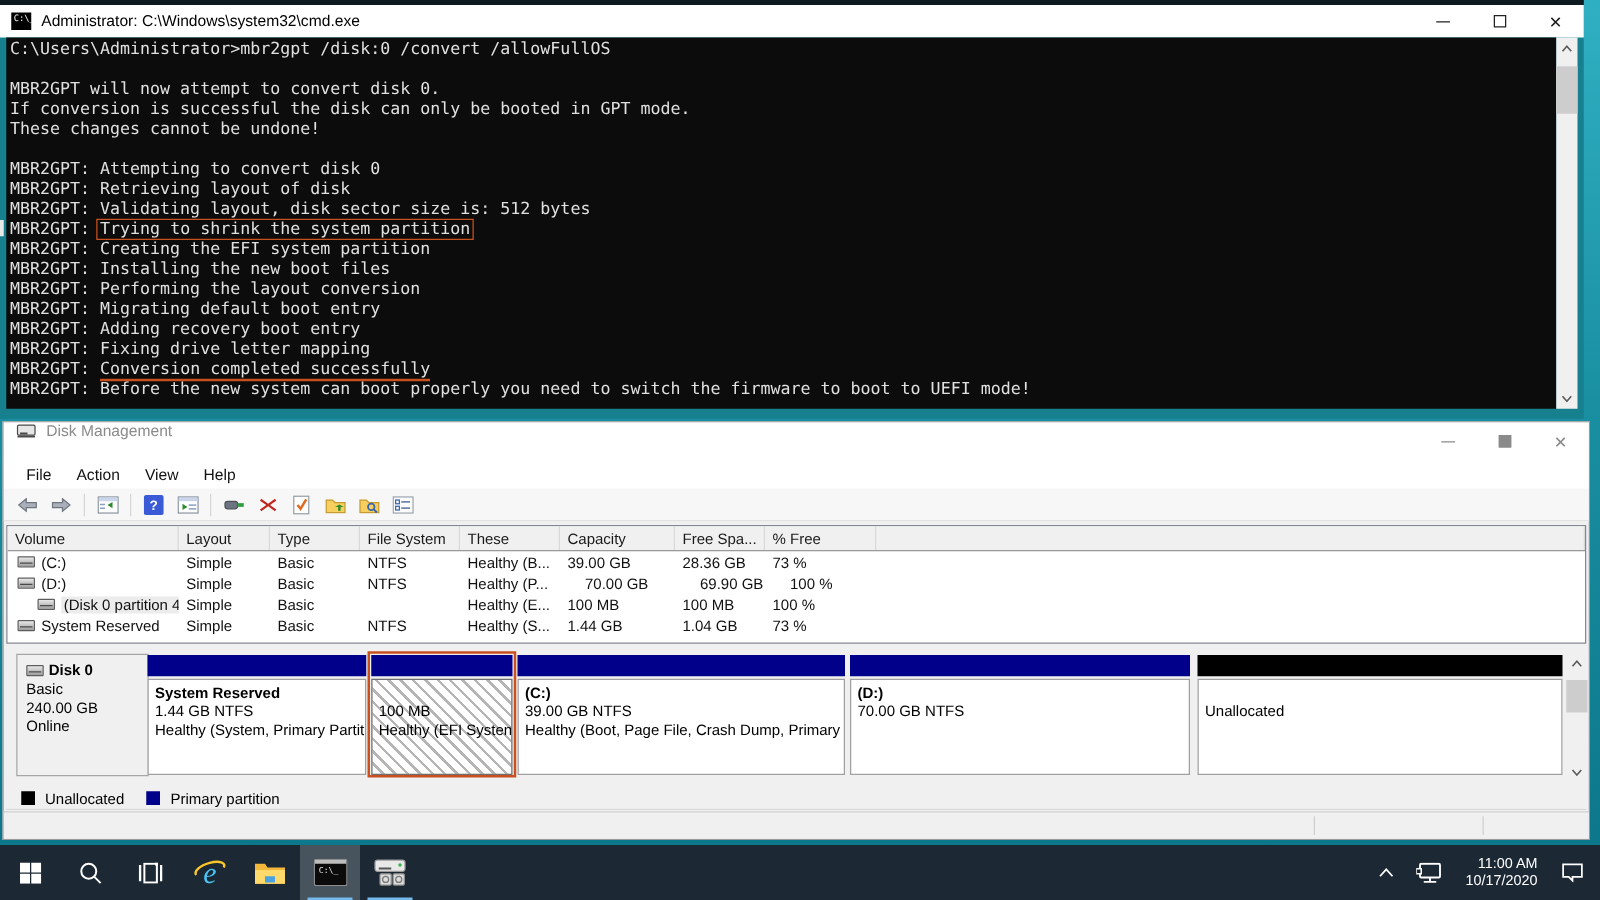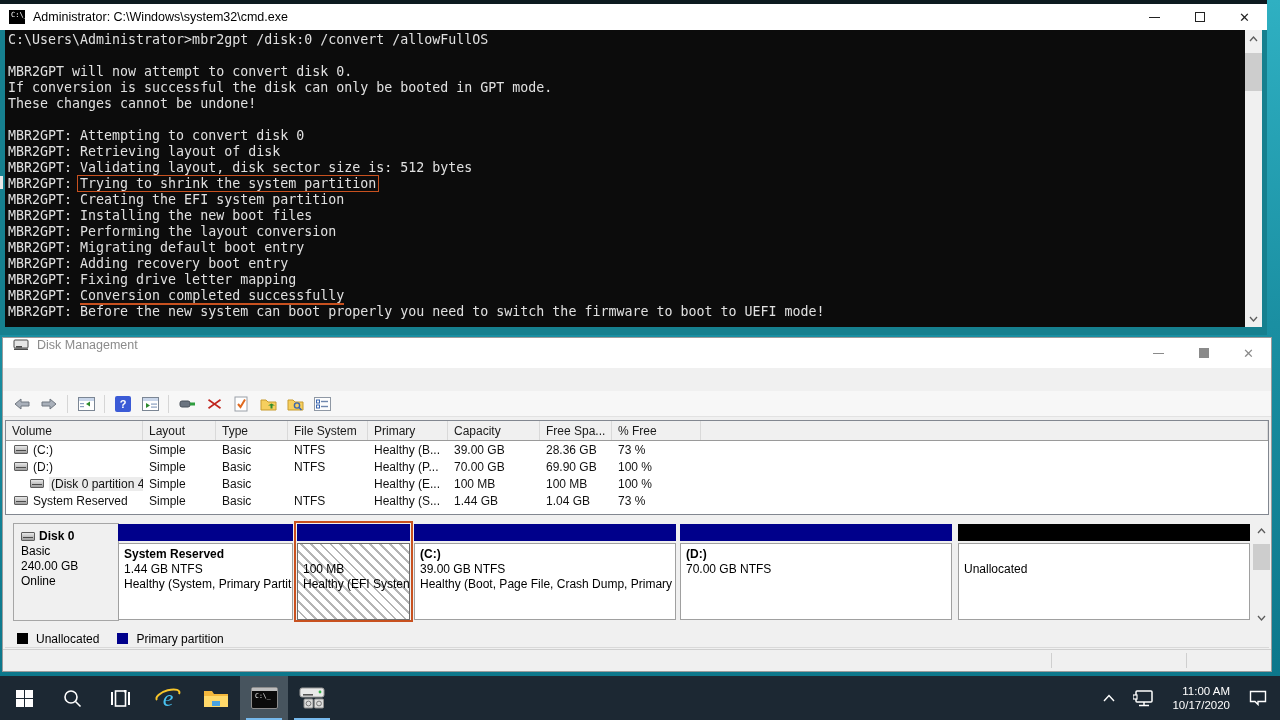--- a/index.html
+++ b/index.html
@@ -156,20 +156,26 @@
         </div>
       <div class="win-btn">
           <span class="max-glyph"></span>
         </div>
       <div class="win-btn">
           <span class="close-glyph">✕</span>
         </div>
     </div>
   </div>
 
+  <div class="dm-menubar">
+    <span class="menu-item">File</span>
+    <span class="menu-item">Action</span>
+    <span class="menu-item">View</span>
+    <span class="menu-item">Help</span>
+  </div>
 
   <div class="dm-toolbar">
     <span class="tb-btn">
         <svg width="16" height="12">
           <path d="M7,1 L1,6 L7,11 L7,8 L15,8 L15,4 L7,4 Z" fill="#a9b0ba" stroke="#6f7680" stroke-width="1"></path>
         </svg>
       </span>
     <span class="tb-btn">
         <svg width="16" height="12">
           <path d="M9,1 L15,6 L9,11 L9,8 L1,8 L1,4 L9,4 Z" fill="#a9b0ba" stroke="#6f7680" stroke-width="1"></path>
@@ -242,21 +248,21 @@
         </svg>
       </span>
   </div>
 
   <div class="volume-pane">
     <div class="vol-header" id="vol-header">
         <div class="vh-cell" style="width: 137px;">Volume</div>
         <div class="vh-cell" style="width: 73px;">Layout</div>
         <div class="vh-cell" style="width: 72px;">Type</div>
         <div class="vh-cell" style="width: 80px;">File System</div>
-        <div class="vh-cell" style="width: 80px;">Primary</div>
+        <div class="vh-cell" style="width: 80px;">These</div>
         <div class="vh-cell" style="width: 92px;">Capacity</div>
         <div class="vh-cell" style="width: 72px;">Free Spa...</div>
         <div class="vh-cell" style="width: 89px;">% Free</div>
         <div class="vh-cell" style="flex: 1 1 0%;"></div>
       </div>
     <div id="vol-rows">
         <div class="vol-row">
           <div class="vr-cell" style="width: 137px; padding-left: 0px;">
             <span class="vol-icon"></span>
             <span>(C:)</span>
@@ -271,21 +277,21 @@
         </div>
         <div class="vol-row">
           <div class="vr-cell" style="width: 137px; padding-left: 0px;">
             <span class="vol-icon"></span>
             <span>(D:)</span>
           </div>
           <div class="vr-cell" style="width: 73px;">Simple</div>
           <div class="vr-cell" style="width: 72px;">Basic</div>
           <div class="vr-cell" style="width: 80px;">NTFS</div>
           <div class="vr-cell" style="width: 80px;">Healthy (P...</div>
-          <div class="vr-cell" style="width: 92px;">70.00 GB</div>
+          <div class="vr-cell" style="width: 92px; margin-left: 14px;">70.00 GB</div>
           <div class="vr-cell" style="width: 72px;">69.90 GB</div>
           <div class="vr-cell" style="width: 89px;">100 %</div>
         </div>
         <div class="vol-row">
           <div class="vr-cell" style="width: 137px; padding-left: 16px;">
             <span class="vol-icon"></span>
             <span class="hl-label">(Disk 0 partition 4)</span>
           </div>
           <div class="vr-cell" style="width: 73px;">Simple</div>
           <div class="vr-cell" style="width: 72px;">Basic</div>

